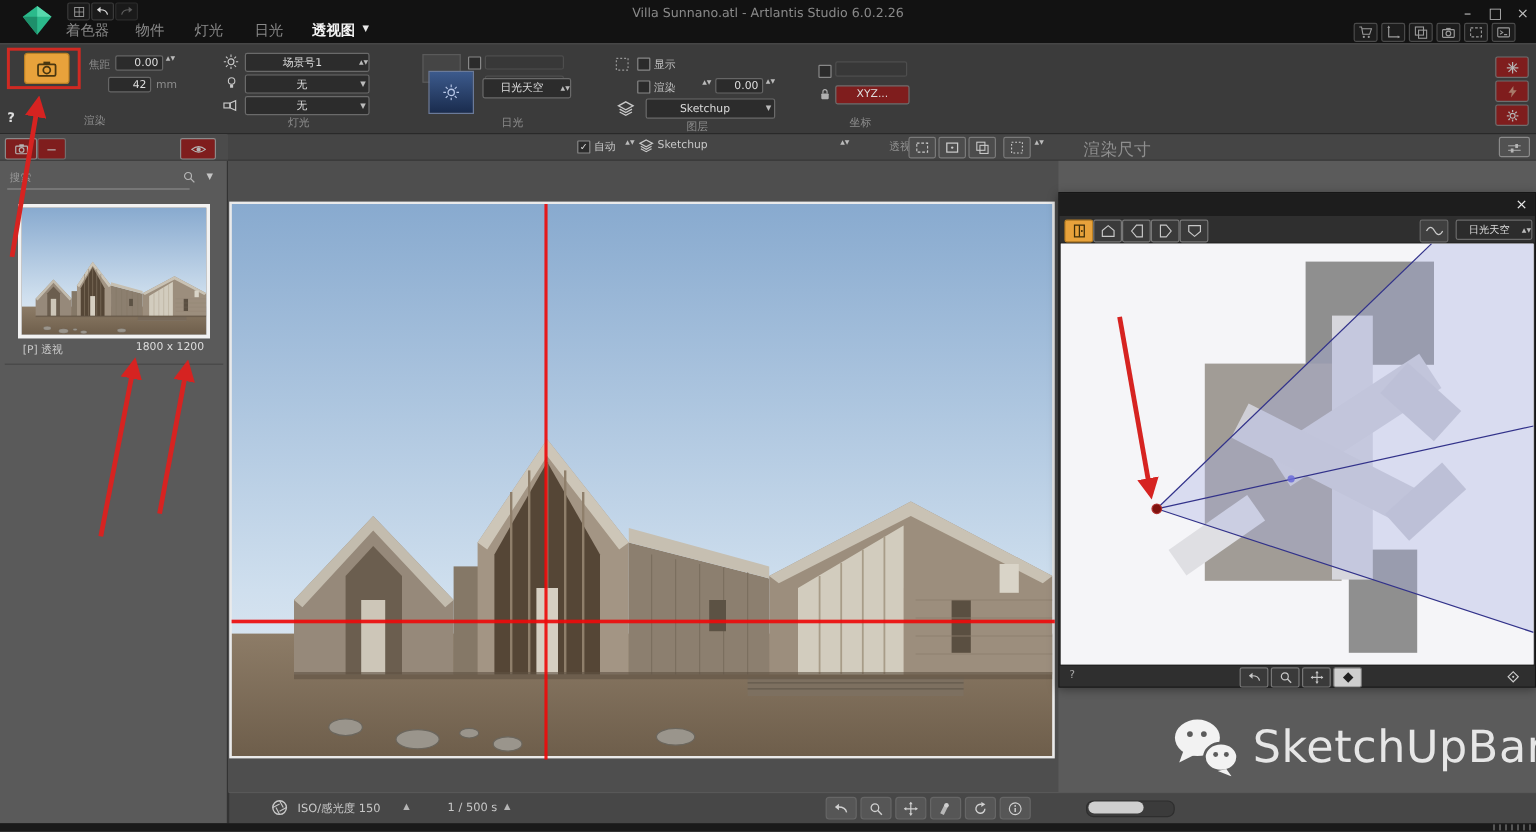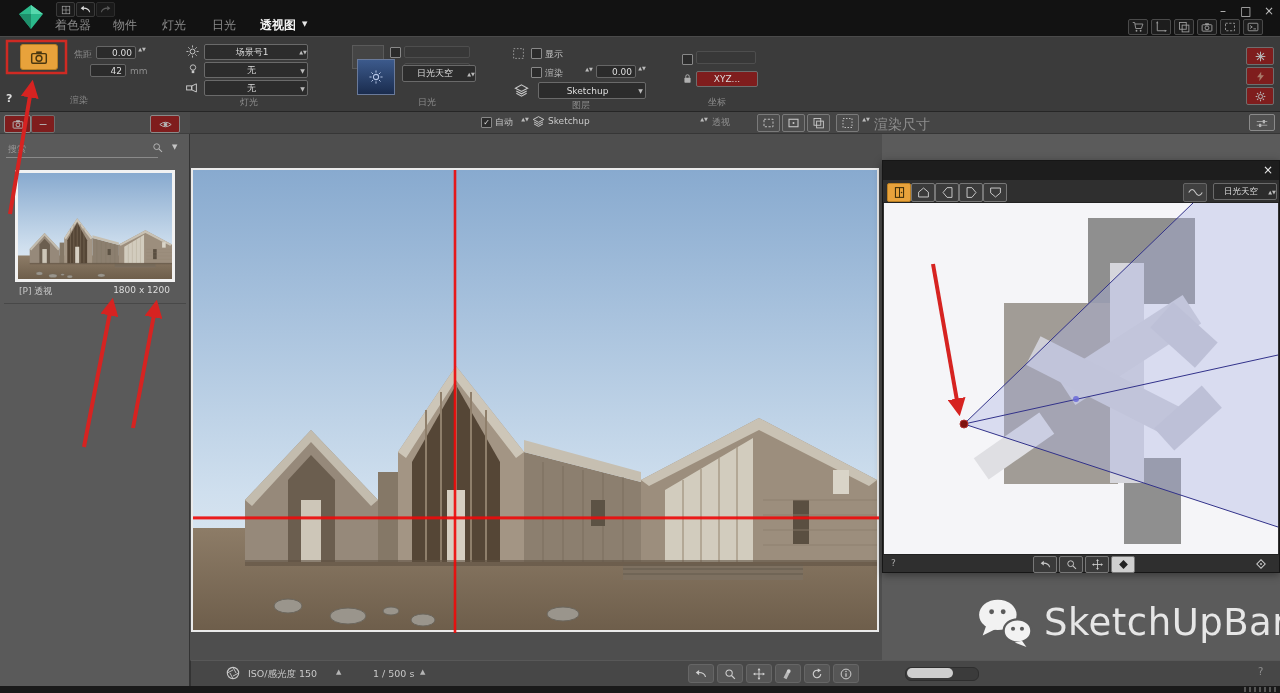--- a/index.html
+++ b/index.html
@@ -1,20 +1,20 @@
 <!DOCTYPE html>
 <html><head>
 <meta charset="utf-8">
 <style>
   html,body{margin:0;padding:0;background:#2a2a2a;}
   #app{position:relative;width:1280px;height:693px;overflow:hidden;
        font-family:"DejaVu Sans","Liberation Sans",sans-serif;font-size:10px;color:#cfcfcf;
        background:#4e4e4e;user-select:none;}
   .abs{position:absolute;}
-  .dim{color:#8f8f8f;}
+  .dim{color:#8f8f8f;margin-left:29px;}
   .lbl{font-size:9px;color:#8d8d8d;}
   
   .titlebar{left:0;top:0;width:1280px;height:36px;background:#121212;}
   .menu-item{top:17px;font-size:12px;color:#8a8a8a;cursor:pointer;}
   .menu-item.active{color:#f2f2f2;font-weight:bold;}
   .win-btn{top:3px;width:20px;height:16px;text-align:center;color:#c0c0c0;font-size:12px;line-height:16px;cursor:pointer;}
   .tb-ico{width:18px;height:14px;border:1px solid #4a4a4a;background:#1d1d1d;border-radius:2px;
           display:flex;align-items:center;justify-content:center;color:#9a9a9a;cursor:pointer;}
   .mini-btn{width:17px;height:13px;border:1px solid #3a3a3a;background:#1a1a1a;border-radius:2px;
           display:flex;align-items:center;justify-content:center;color:#aaa;cursor:pointer;}
@@ -370,20 +370,21 @@
         </svg>
       </div>
 
     <span class="abs menu-item" style="left:55px">着色器</span>
     <span class="abs menu-item" style="left:113px">物件</span>
     <span class="abs menu-item" style="left:162px">灯光</span>
     <span class="abs menu-item" style="left:212px">日光</span>
     <span class="abs menu-item active" style="left:260px">透视图</span>
     <span class="abs" style="left:302px;top:20px;font-size:7px;color:#e8e8e8">▼</span>
 
+    <div class="abs" style="left:340px;right:340px;top:5px;text-align:center;font-size:10.5px;color:#8a8a8a">Villa Sunnano.atl - Artlantis Studio 6.0.2.26</div>
 
     <span class="abs win-btn" style="left:1213px">–</span>
     <span class="abs win-btn" style="left:1236px">□</span>
     <span class="abs win-btn" style="left:1259px">×</span>
 
     <div class="abs" style="left:1128px;top:19px;display:flex;gap:3px">
       <div class="tb-ico">
           <svg width="12" height="12" viewBox="0 0 16 16">
             <use href="#i-cart"></use>
           </svg>

